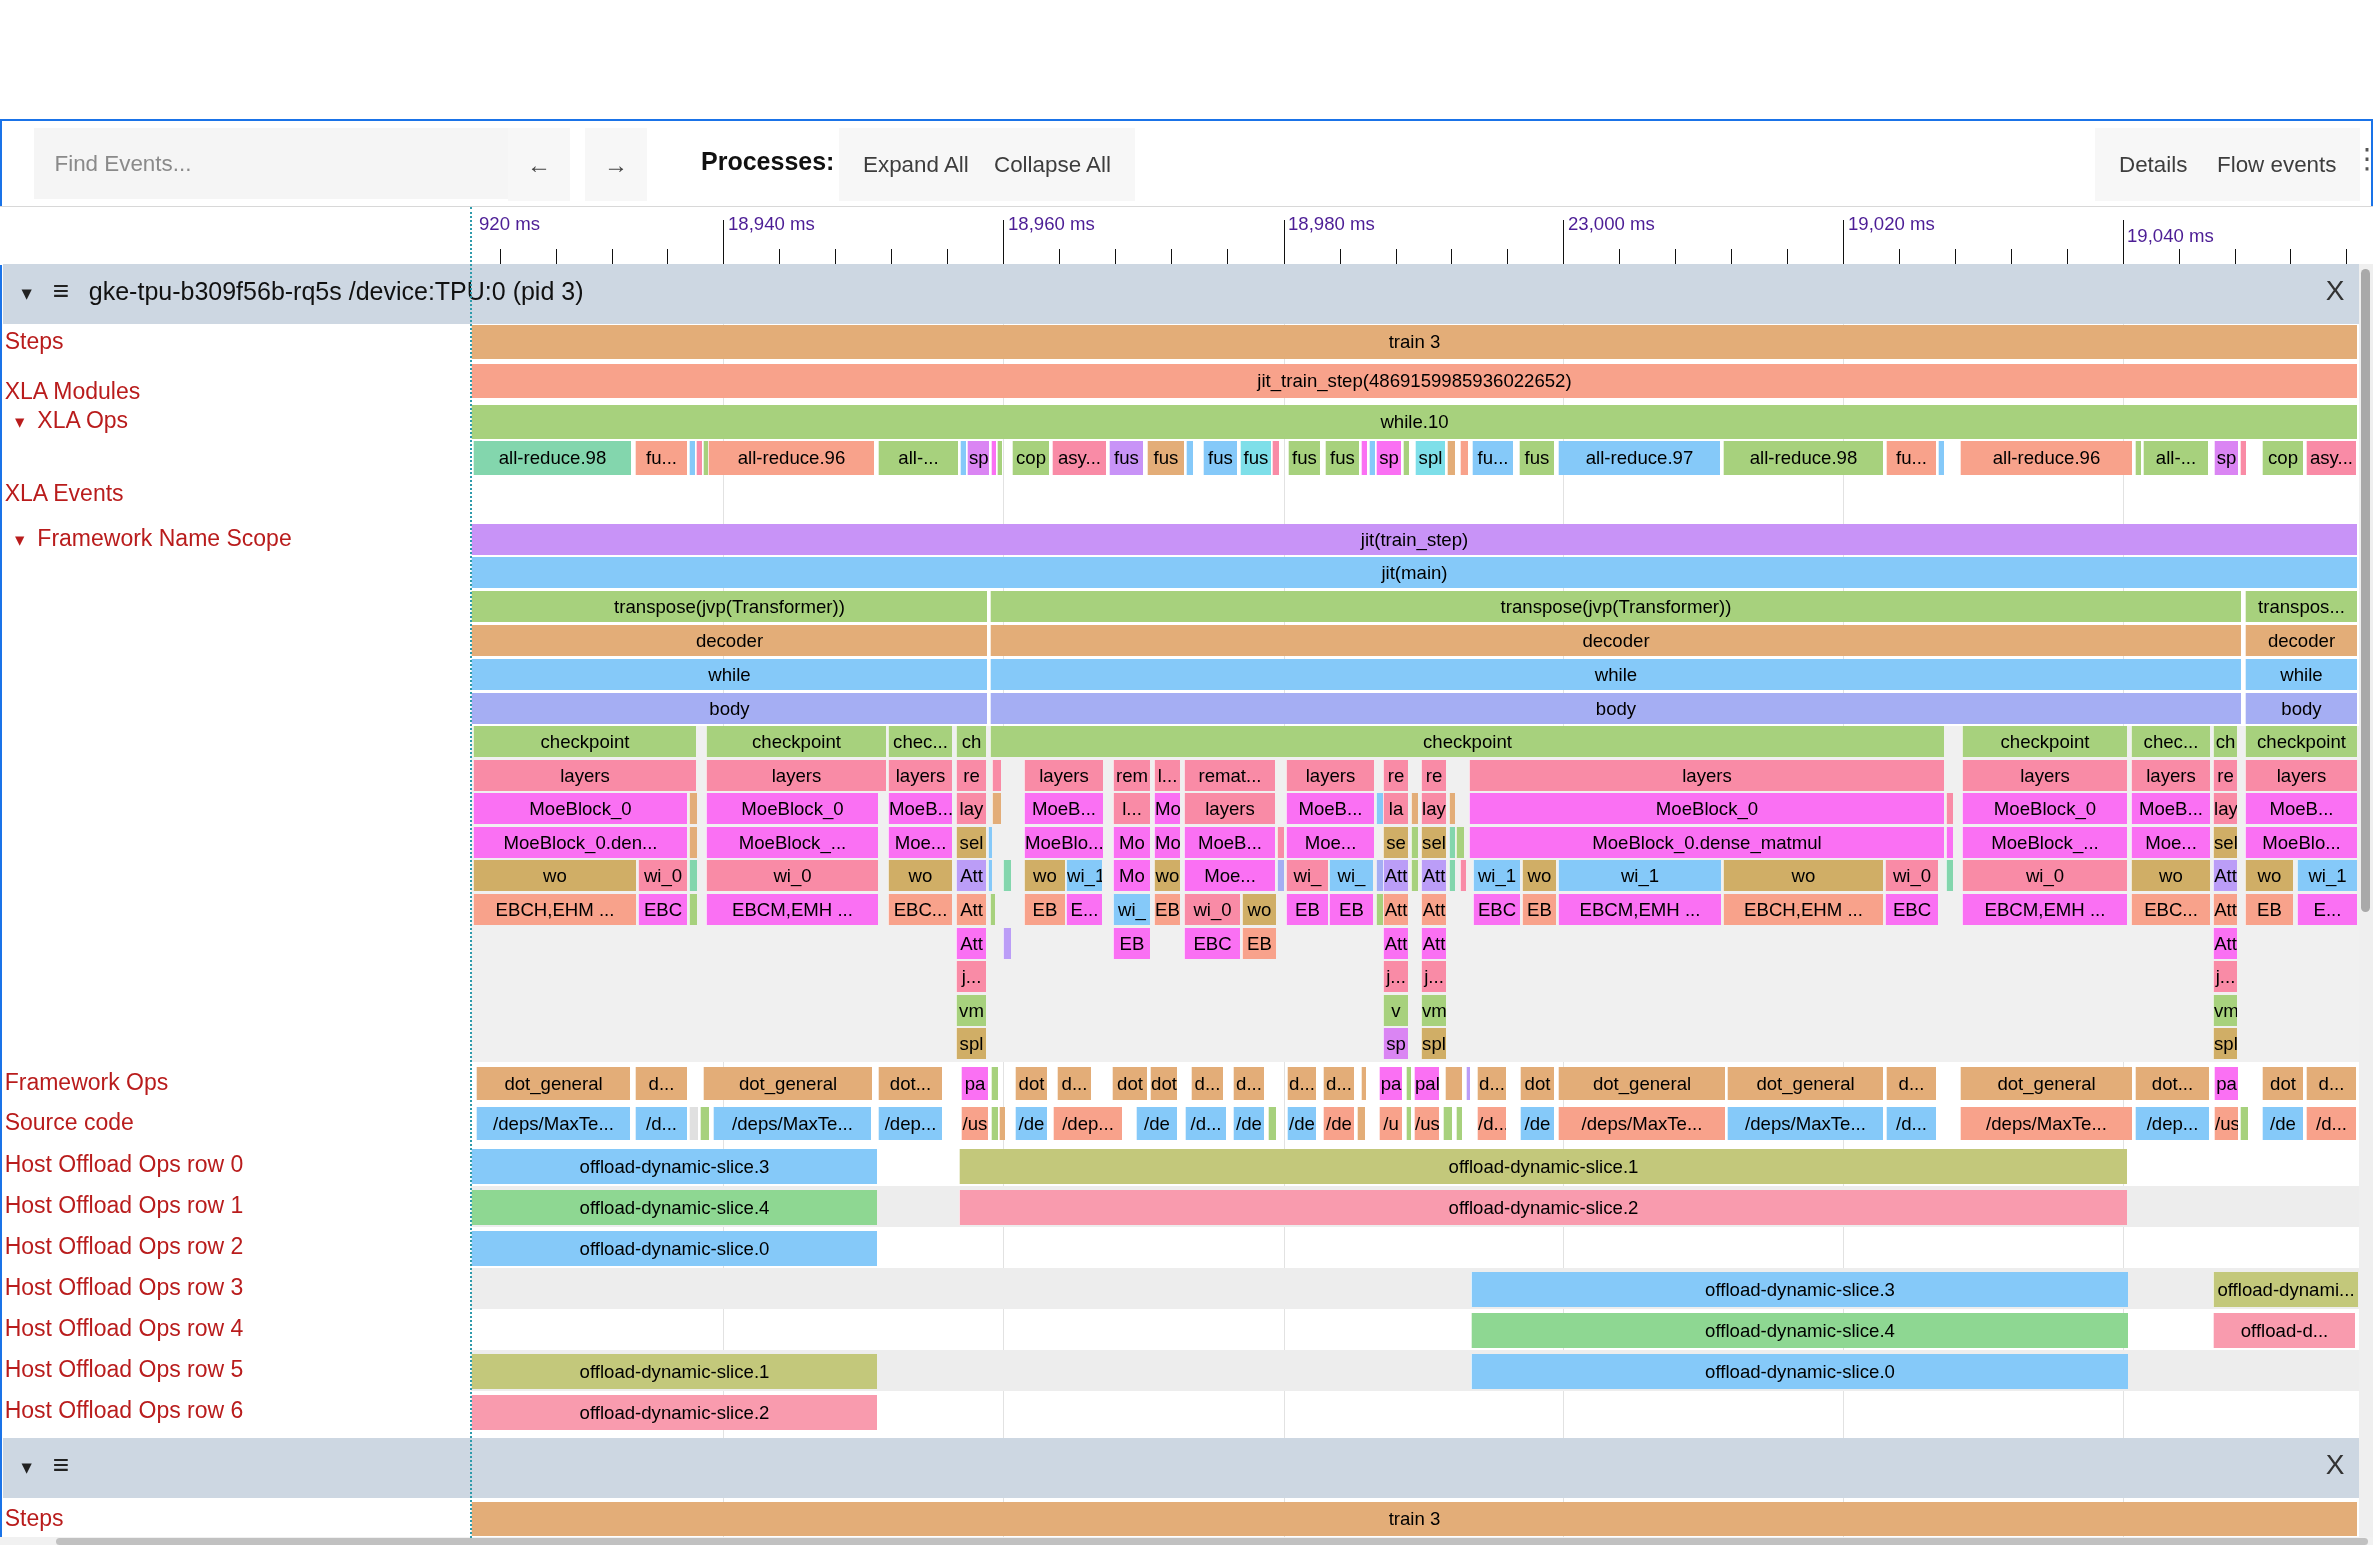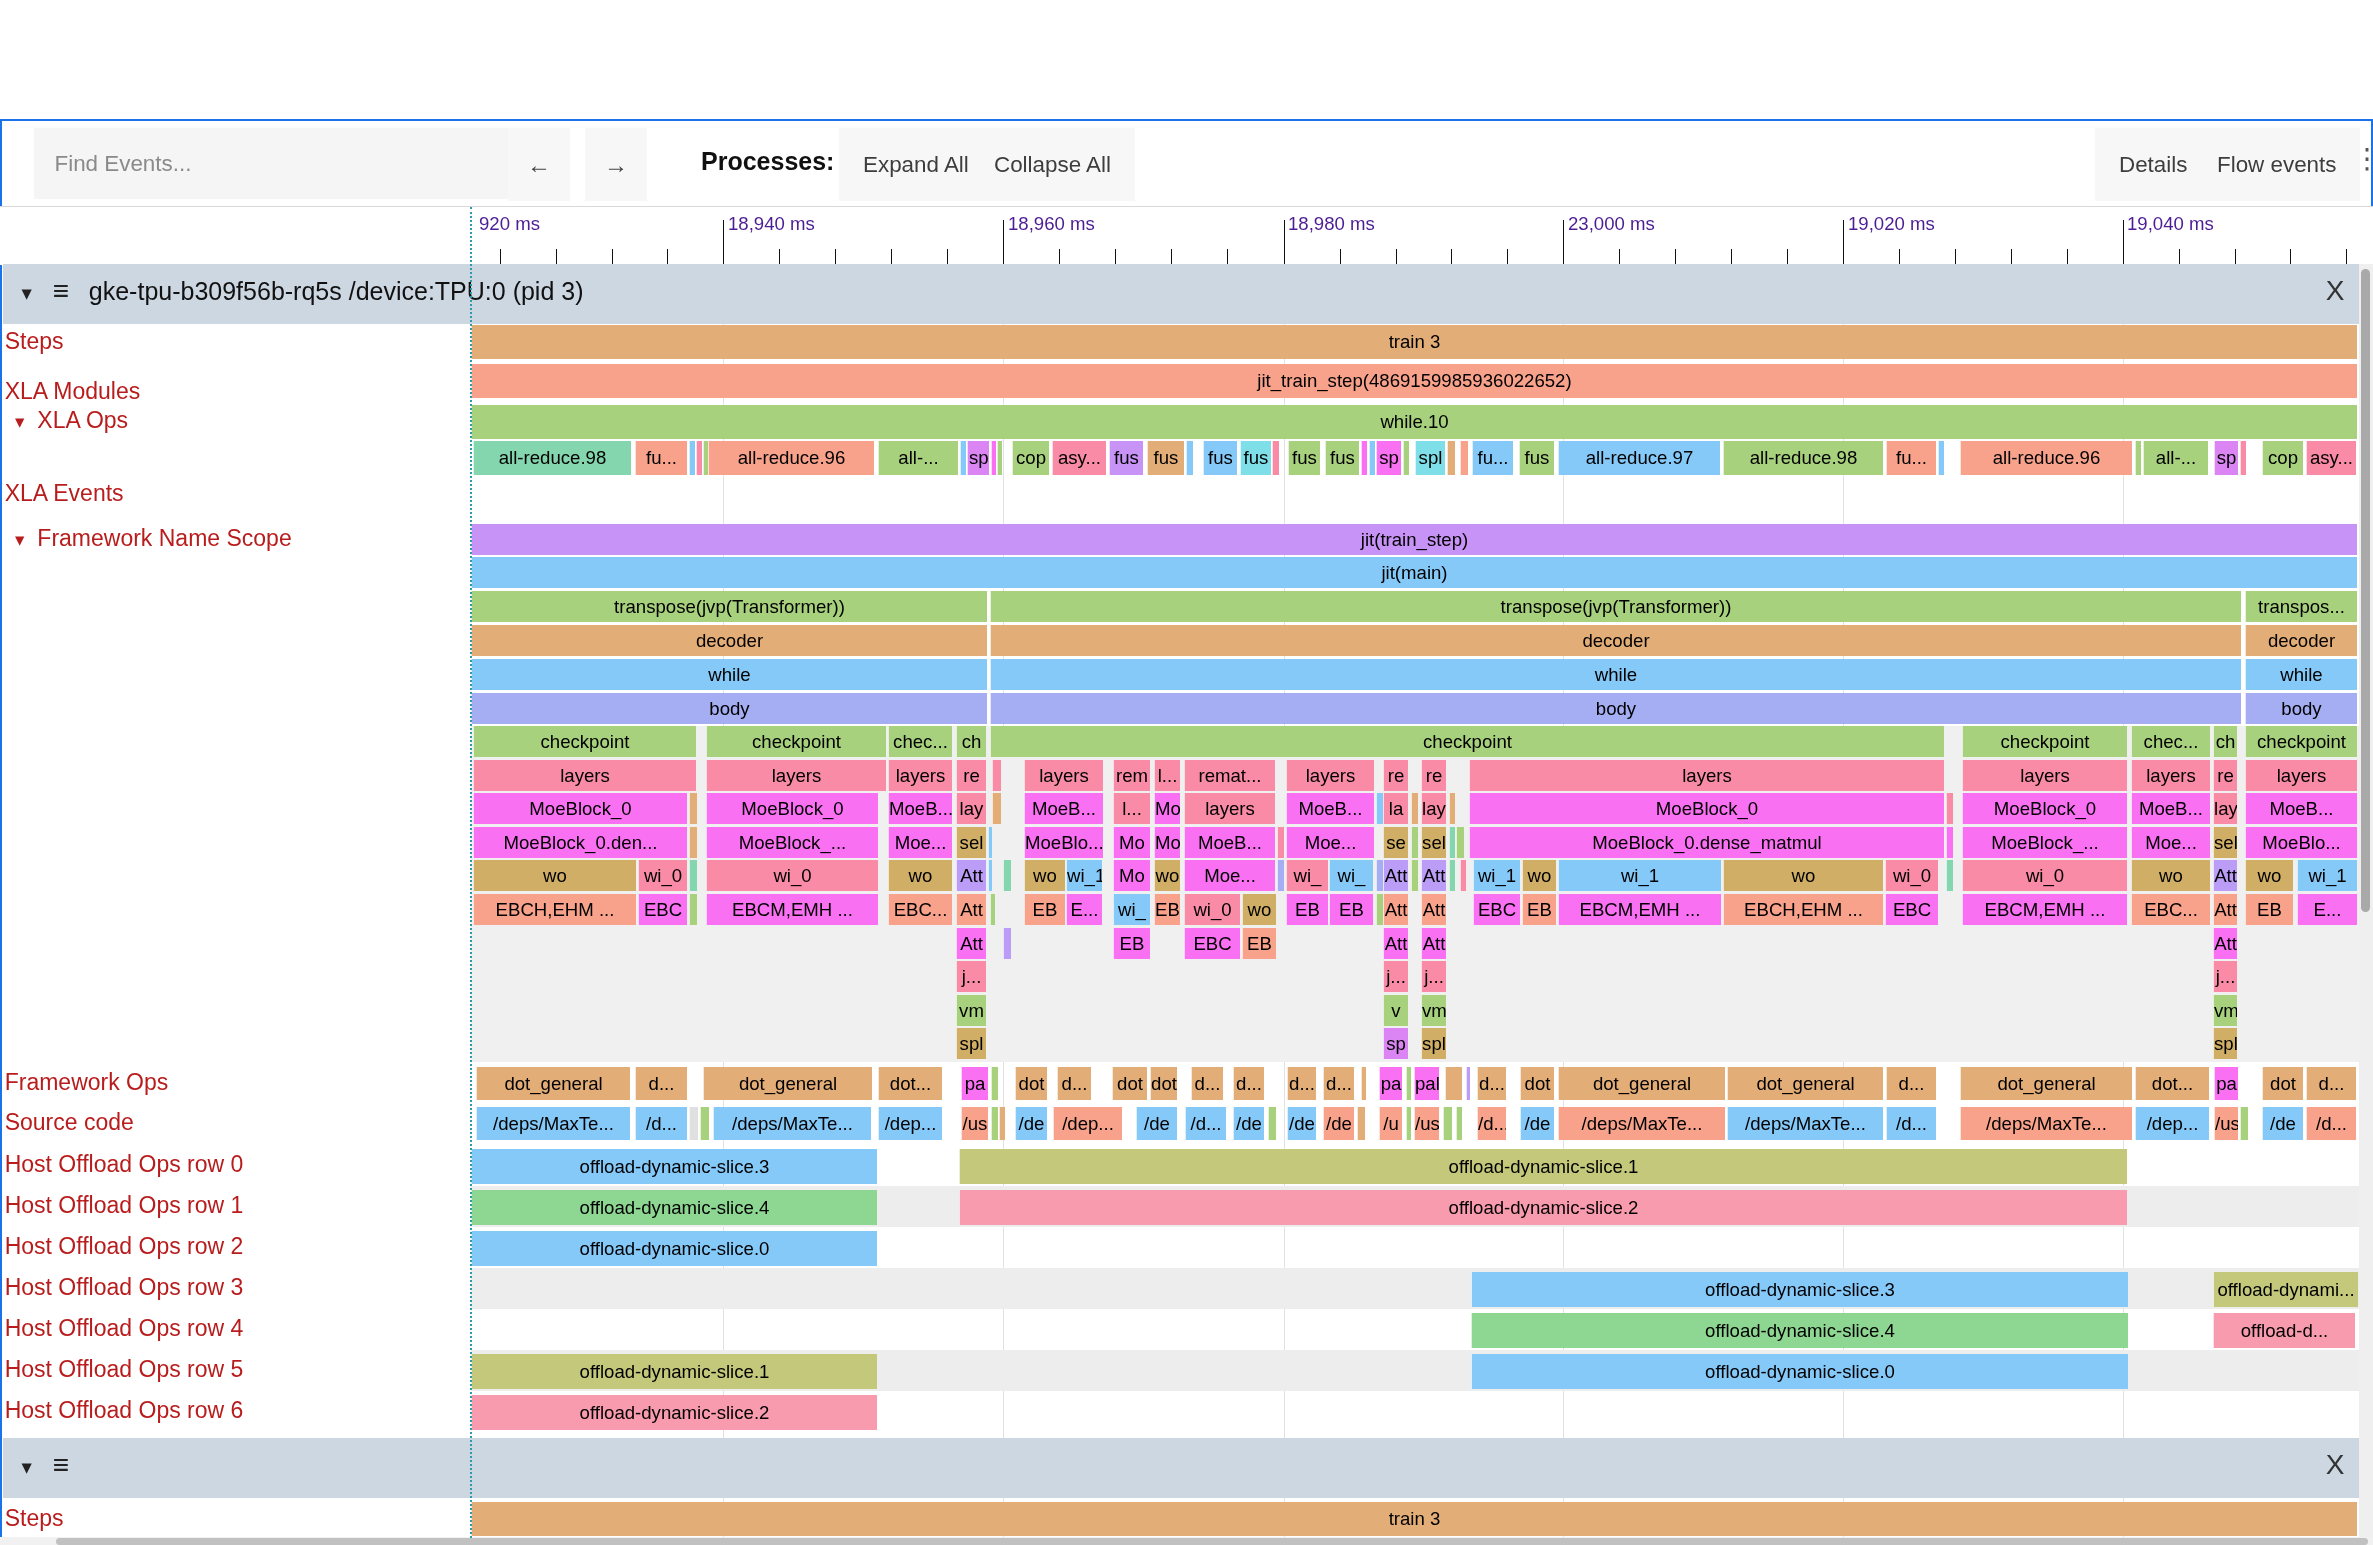--- a/index.html
+++ b/index.html
@@ -64,21 +64,21 @@
       <div class="rlabel" style="left: 728px;">18,940 ms</div>
       <div class="rtick" style="left: 1003px; top: 13px; height: 44px;"></div>
       <div class="rlabel" style="left: 1008px;">18,960 ms</div>
       <div class="rtick" style="left: 1284px; top: 13px; height: 44px;"></div>
       <div class="rlabel" style="left: 1288px;">18,980 ms</div>
       <div class="rtick" style="left: 1563px; top: 13px; height: 44px;"></div>
       <div class="rlabel" style="left: 1568px;">23,000 ms</div>
       <div class="rtick" style="left: 1843px; top: 13px; height: 44px;"></div>
       <div class="rlabel" style="left: 1848px;">19,020 ms</div>
       <div class="rtick" style="left: 2123px; top: 13px; height: 44px;"></div>
-      <div class="rlabel" style="left: 2127px;">19,040 ms</div>
+      <div class="rlabel" style="left: 2127px; margin-top: 12px;">19,040 ms</div>
       <div class="rtick minor" style="left: 500px; top: 42px; height: 15px;"></div>
       <div class="rtick minor" style="left: 556px; top: 42px; height: 15px;"></div>
       <div class="rtick minor" style="left: 612px; top: 42px; height: 15px;"></div>
       <div class="rtick minor" style="left: 667px; top: 42px; height: 15px;"></div>
       <div class="rtick minor" style="left: 779px; top: 42px; height: 15px;"></div>
       <div class="rtick minor" style="left: 835px; top: 42px; height: 15px;"></div>
       <div class="rtick minor" style="left: 891px; top: 42px; height: 15px;"></div>
       <div class="rtick minor" style="left: 947px; top: 42px; height: 15px;"></div>
       <div class="rtick minor" style="left: 1059px; top: 42px; height: 15px;"></div>
       <div class="rtick minor" style="left: 1115px; top: 42px; height: 15px;"></div>

